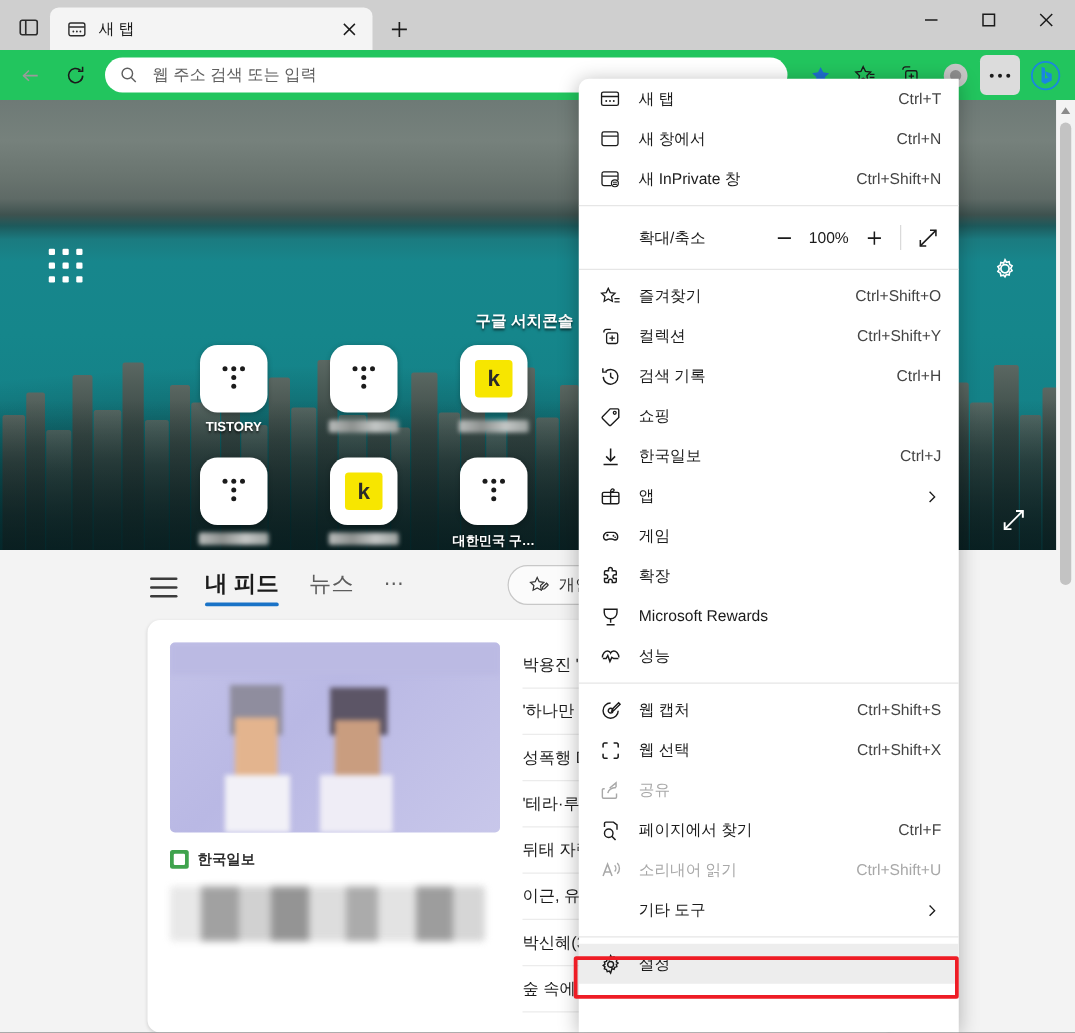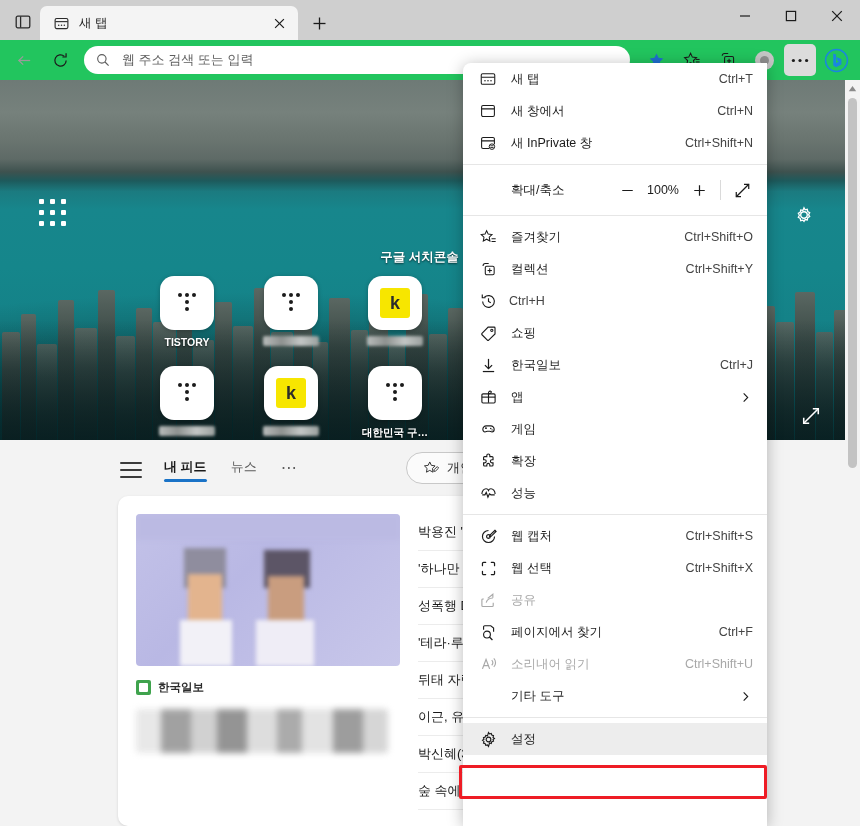--- a/index.html
+++ b/index.html
@@ -137,21 +137,21 @@
   }
 
   
   .feed{position:absolute;left:0;top:360px;width:845px;height:386px;background:#f3f3f3;}
   .feed-head{
     position:absolute;left:0;top:8px;width:845px;height:44px;display:flex;align-items:center;padding-left:120px;
     box-sizing:border-box;
   }
   .hamb{width:22px;height:16px;display:flex;flex-direction:column;justify-content:space-between;margin-right:22px;}
   .hamb i{display:block;height:1.6px;background:#3b3b3b;border-radius:1px;}
-  .feed-tab{font-size:13px;color:#5d5d5d;margin-right:24px;position:relative;padding-bottom:6px;}
+  .feed-tab{font-size:18px;color:#5d5d5d;margin-right:24px;position:relative;padding-bottom:6px;}
   .feed-tab.sel{color:#1b1b1b;font-weight:bold;}
   .feed-tab.sel:after{
     content:"";position:absolute;left:0;right:0;bottom:0;height:3px;background:#1a73c7;border-radius:2px;
   }
   .feed-more{font-size:16px;color:#5d5d5d;letter-spacing:1px;padding-bottom:6px;}
   .personalize{
     position:absolute;left:406px;top:12px;height:32px;border:1px solid #c8c8c8;border-radius:17px;
     background:#fbfbfb;display:flex;align-items:center;padding:0 16px;box-sizing:border-box;gap:8px;
     white-space:nowrap;font-size:13px;color:#333;
   }
@@ -667,20 +667,21 @@
       <span class="mi-accel">Ctrl+Shift+Y</span>
     </div>
     <div class="mi">
       <span class="mi-ico">
         <svg width="17" height="17" viewBox="0 0 18 18">
             <path d="M2.8 9a6.2 6.2 0 1 0 1.9-4.5" fill="none" stroke="#1b1b1b" stroke-width="1.2"></path>
             <polyline points="2.4,1.6 2.4,5 5.8,5" fill="none" stroke="#1b1b1b" stroke-width="1.2"></polyline>
             <polyline points="9,5.6 9,9 11.4,10.4" fill="none" stroke="#1b1b1b" stroke-width="1.2"></polyline>
           </svg>
       </span>
+      <span class="mi-label">검색 기록</span>
       <span class="mi-accel">Ctrl+H</span>
     </div>
     <div class="mi">
       <span class="mi-ico">
         <svg width="17" height="17" viewBox="0 0 18 18">
             <path d="M8.6 2.2H15a.9.9 0 0 1 .9.9v6.4L9.2 16a1 1 0 0 1-1.4 0L2.1 10.3a1 1 0 0 1 0-1.4z" fill="none" stroke="#1b1b1b" stroke-width="1.2"></path>
             <circle cx="12.5" cy="5.6" r="1.2" fill="none" stroke="#1b1b1b" stroke-width="1.1"></circle>
           </svg>
       </span>
       <span class="mi-label">쇼핑</span>
@@ -726,20 +727,31 @@
       <span class="mi-label">게임</span>
       <span class="mi-accel"></span>
     </div>
     <div class="mi">
       <span class="mi-ico">
         <svg width="17" height="17" viewBox="0 0 18 18">
             <path d="M7.2 2.6a1.6 1.6 0 0 1 3.2 0v1.2h2.4a1 1 0 0 1 1 1v2.4h-1.2a1.6 1.6 0 0 0 0 3.2h1.2v2.4a1 1 0 0 1-1 1h-2.4v-1.2a1.6 1.6 0 0 0-3.2 0v1.2H4.8a1 1 0 0 1-1-1v-2.4H5a1.6 1.6 0 0 0 0-3.2H3.8V4.8a1 1 0 0 1 1-1h2.4z" fill="none" stroke="#1b1b1b" stroke-width="1.2"></path>
           </svg>
       </span>
       <span class="mi-label">확장</span>
+      <span class="mi-accel"></span>
+    </div>
+    <div class="mi">
+      <span class="mi-ico">
+        <svg width="17" height="17" viewBox="0 0 18 18">
+            <path d="M3.6 2.6h10.8v2.6a5.4 5.4 0 0 1-10.8 0z" fill="none" stroke="#1b1b1b" stroke-width="1.2"></path>
+            <line x1="9" y1="10.6" x2="9" y2="14" stroke="#1b1b1b" stroke-width="1.2"></line>
+            <line x1="5.6" y1="15.6" x2="12.4" y2="15.6" stroke="#1b1b1b" stroke-width="1.2"></line>
+          </svg>
+      </span>
+      <span class="mi-label">Microsoft Rewards</span>
       <span class="mi-accel"></span>
     </div>
     <div class="mi">
       <span class="mi-ico">
         <svg width="17" height="17" viewBox="0 0 18 18">
             <path d="M2 9.6c0-3.6 2.4-5.6 4.4-5.6 1.5 0 2.3 1 2.6 1.8.3-.8 1.1-1.8 2.6-1.8 2 0 4.4 2 4.4 5.6" fill="none" stroke="#1b1b1b" stroke-width="1.2"></path>
             <polyline points="2.4,10.4 5.2,10.4 6.6,7.8 8.4,13 10,9.4 11.6,10.4 15.6,10.4" fill="none" stroke="#1b1b1b" stroke-width="1.2"></polyline>
           </svg>
       </span>
       <span class="mi-label">성능</span>

